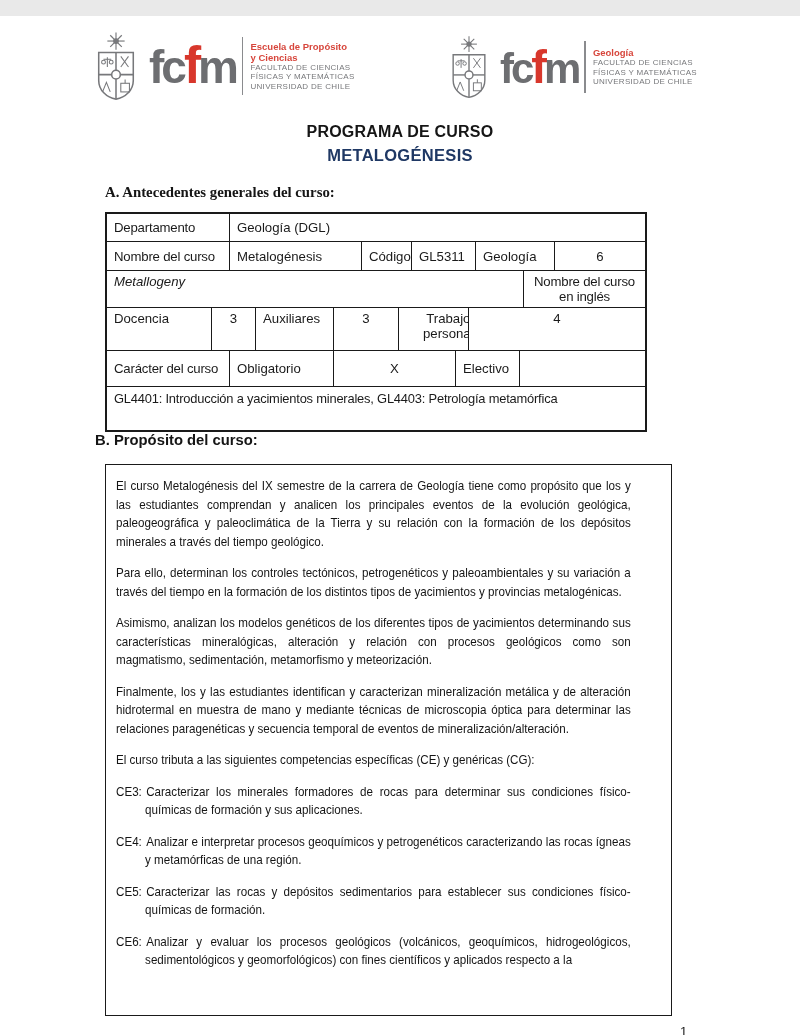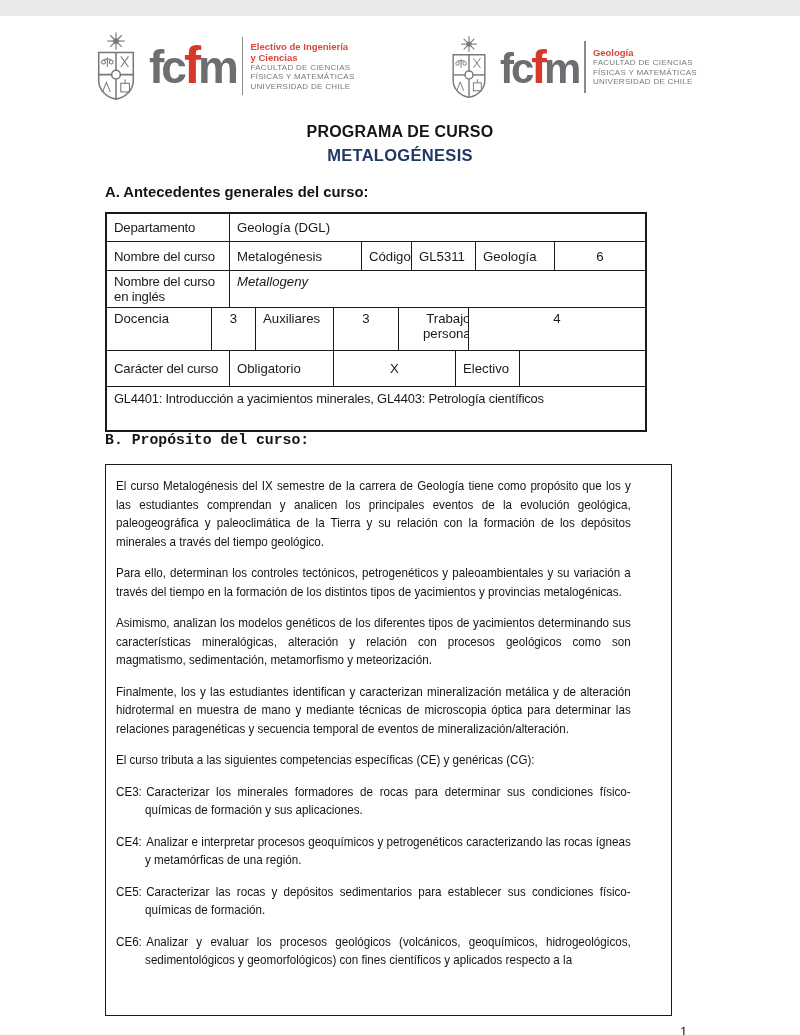--- a/index.html
+++ b/index.html
@@ -21,30 +21,30 @@
   .logo-right .vline{height:52px;}
   .logo-text{flex:none;}
   .lt-red{color:#d7463c;font-size:9.5px;line-height:11px;font-weight:bold;}
   .lt-gray{color:#77787b;font-size:8px;line-height:9.5px;letter-spacing:.3px;}
   
   .title-main{position:absolute;left:0;top:107px;width:800px;text-align:center;
     font-size:16px;font-weight:bold;color:#151515;letter-spacing:.2px;}
   .title-sub{position:absolute;left:0;top:130px;width:800px;text-align:center;
     font-size:16.5px;font-weight:bold;color:#1f3864;letter-spacing:.3px;}
   .sec-heading{position:absolute;font-size:14.8px;font-weight:bold;color:#151515;}
-  .head-a{left:105px;top:168px;}
-  .head-b{left:105px;top:416px;font-family:Liberation Mono, monospace;}
+  .head-a{left:105px;top:168px;font-family:Liberation Serif, serif;}
+  .head-b{left:95px;top:416px;}
   
   .ctable{position:absolute;left:105px;top:196px;width:542px;border:2px solid #1a1a1a;
     box-sizing:border-box;font-size:13.2px;}
   .trow{display:flex;box-sizing:border-box;}
   .trow + .trow{border-top:1px solid #1a1a1a;}
   .tcell{box-sizing:border-box;padding:3px 7px;display:flex;align-items:center;overflow:hidden;}
   .tcell + .tcell{border-left:1px solid #1a1a1a;text-align:center;}
-  .w-lbl{flex:none;width:122px;letter-spacing:-.2px;}
+  .w-lbl{flex:none;width:122px;letter-spacing:-.2px;text-align:center;}
   .grow{flex:1;}
   .vtop{align-items:flex-start;}
   .hcenter{justify-content:center;}
   .italic{font-style:italic;}
   .just{display:block;text-align:justify;letter-spacing:-.2px;line-height:17px;font-size:12.9px;}
   
   .pbox{position:absolute;left:105px;top:448px;width:567px;height:552px;border:1.5px solid #1a1a1a;
     box-sizing:border-box;overflow:hidden;padding:12px 10px;}
   .pbox-inner{width:602px;transform:scaleX(0.855);transform-origin:0 0;
     font-size:13.6px;line-height:18.5px;color:#151515;}
@@ -81,21 +81,21 @@
           <line x1="30" y1="27" x2="38" y2="38"></line>
         <path d="M11,64 L15,54 L19,64"></path>
         <rect x="30" y="55" width="9" height="9"></rect>
           <line x1="34.5" y1="51" x2="34.5" y2="55"></line>
       </g>
       <circle cx="25" cy="46" r="4.5" fill="#ffffff"></circle>
     </svg>
     <div class="wordmark"><span>fc</span><span class="red-f">f</span><span>m</span></div>
     <div class="vline"></div>
     <div class="logo-text">
-      <div class="lt-red">Electivo de Ingeniería</div>
+      <div class="lt-red">Escuela de Propósito</div>
       <div class="lt-red">y Ciencias</div>
       <div class="lt-gray">FACULTAD DE CIENCIAS</div>
       <div class="lt-gray">FÍSICAS Y MATEMÁTICAS</div>
       <div class="lt-gray">UNIVERSIDAD DE CHILE</div>
     </div>
   </div>
 
   <div class="logo logo-right">
     <svg class="crest" width="44" height="66" viewBox="0 0 50 74" fill="none" stroke="#77787b" stroke-width="1.6">
       <g stroke-width="1.2">
@@ -146,43 +146,43 @@
     <div class="trow" style="height:29px">
       <div class="tcell w-lbl">Nombre del curso</div>
       <div class="tcell" style="width:132px;flex:none;">Metalogénesis</div>
       <div class="tcell" style="width:50px;flex:none;">Código</div>
       <div class="tcell" style="width:64px;flex:none;">GL5311</div>
       <div class="tcell" style="width:79px;flex:none;">Geología</div>
       <div class="tcell grow hcenter">6</div>
     </div>
 
     <div class="trow" style="height:37px">
+      <div class="tcell grow vtop italic">Metallogeny</div>
       <div class="tcell w-lbl vtop">Nombre del curso en inglés</div>
-      <div class="tcell grow vtop italic">Metallogeny</div>
     </div>
 
     <div class="trow" style="height:43px">
       <div class="tcell vtop" style="width:104px;flex:none;">Docencia</div>
       <div class="tcell vtop hcenter" style="width:44px;flex:none;">3</div>
       <div class="tcell vtop" style="width:78px;flex:none;">Auxiliares</div>
       <div class="tcell vtop hcenter" style="width:65px;flex:none;">3</div>
       <div class="tcell vtop" style="width:70px;flex:none;padding-left:24px;">Trabajo personal</div>
       <div class="tcell vtop hcenter grow">4</div>
     </div>
 
     <div class="trow" style="height:36px">
       <div class="tcell w-lbl">Carácter del curso</div>
       <div class="tcell" style="width:104px;flex:none;">Obligatorio</div>
       <div class="tcell hcenter" style="width:122px;flex:none;">X</div>
       <div class="tcell" style="width:64px;flex:none;">Electivo</div>
       <div class="tcell grow"></div>
     </div>
 
     <div class="trow" style="height:44px">
-      <div class="tcell grow just">GL4401: Introducción a yacimientos minerales, GL4403: Petrología científicos</div>
+      <div class="tcell grow just">GL4401: Introducción a yacimientos minerales, GL4403: Petrología metamórfica</div>
     </div>
   </div>
 
   <div class="sec-heading head-b">B. Propósito del curso:</div>
 
   <div class="pbox">
     <div class="pbox-inner">
       <p>El curso Metalogénesis del IX semestre de la carrera de Geología tiene como propósito que los y las estudiantes comprendan y analicen los principales eventos de la evolución geológica, paleogeográfica y paleoclimática de la Tierra y su relación con la formación de los depósitos minerales a través del tiempo geológico.</p>
       <p>Para ello, determinan los controles tectónicos, petrogenéticos y paleoambientales y su variación a través del tiempo en la formación de los distintos tipos de yacimientos y provincias metalogénicas.</p>
       <p>Asimismo, analizan los modelos genéticos de los diferentes tipos de yacimientos determinando sus características mineralógicas, alteración y relación con procesos geológicos como son magmatismo, sedimentación, metamorfismo y meteorización.</p>

